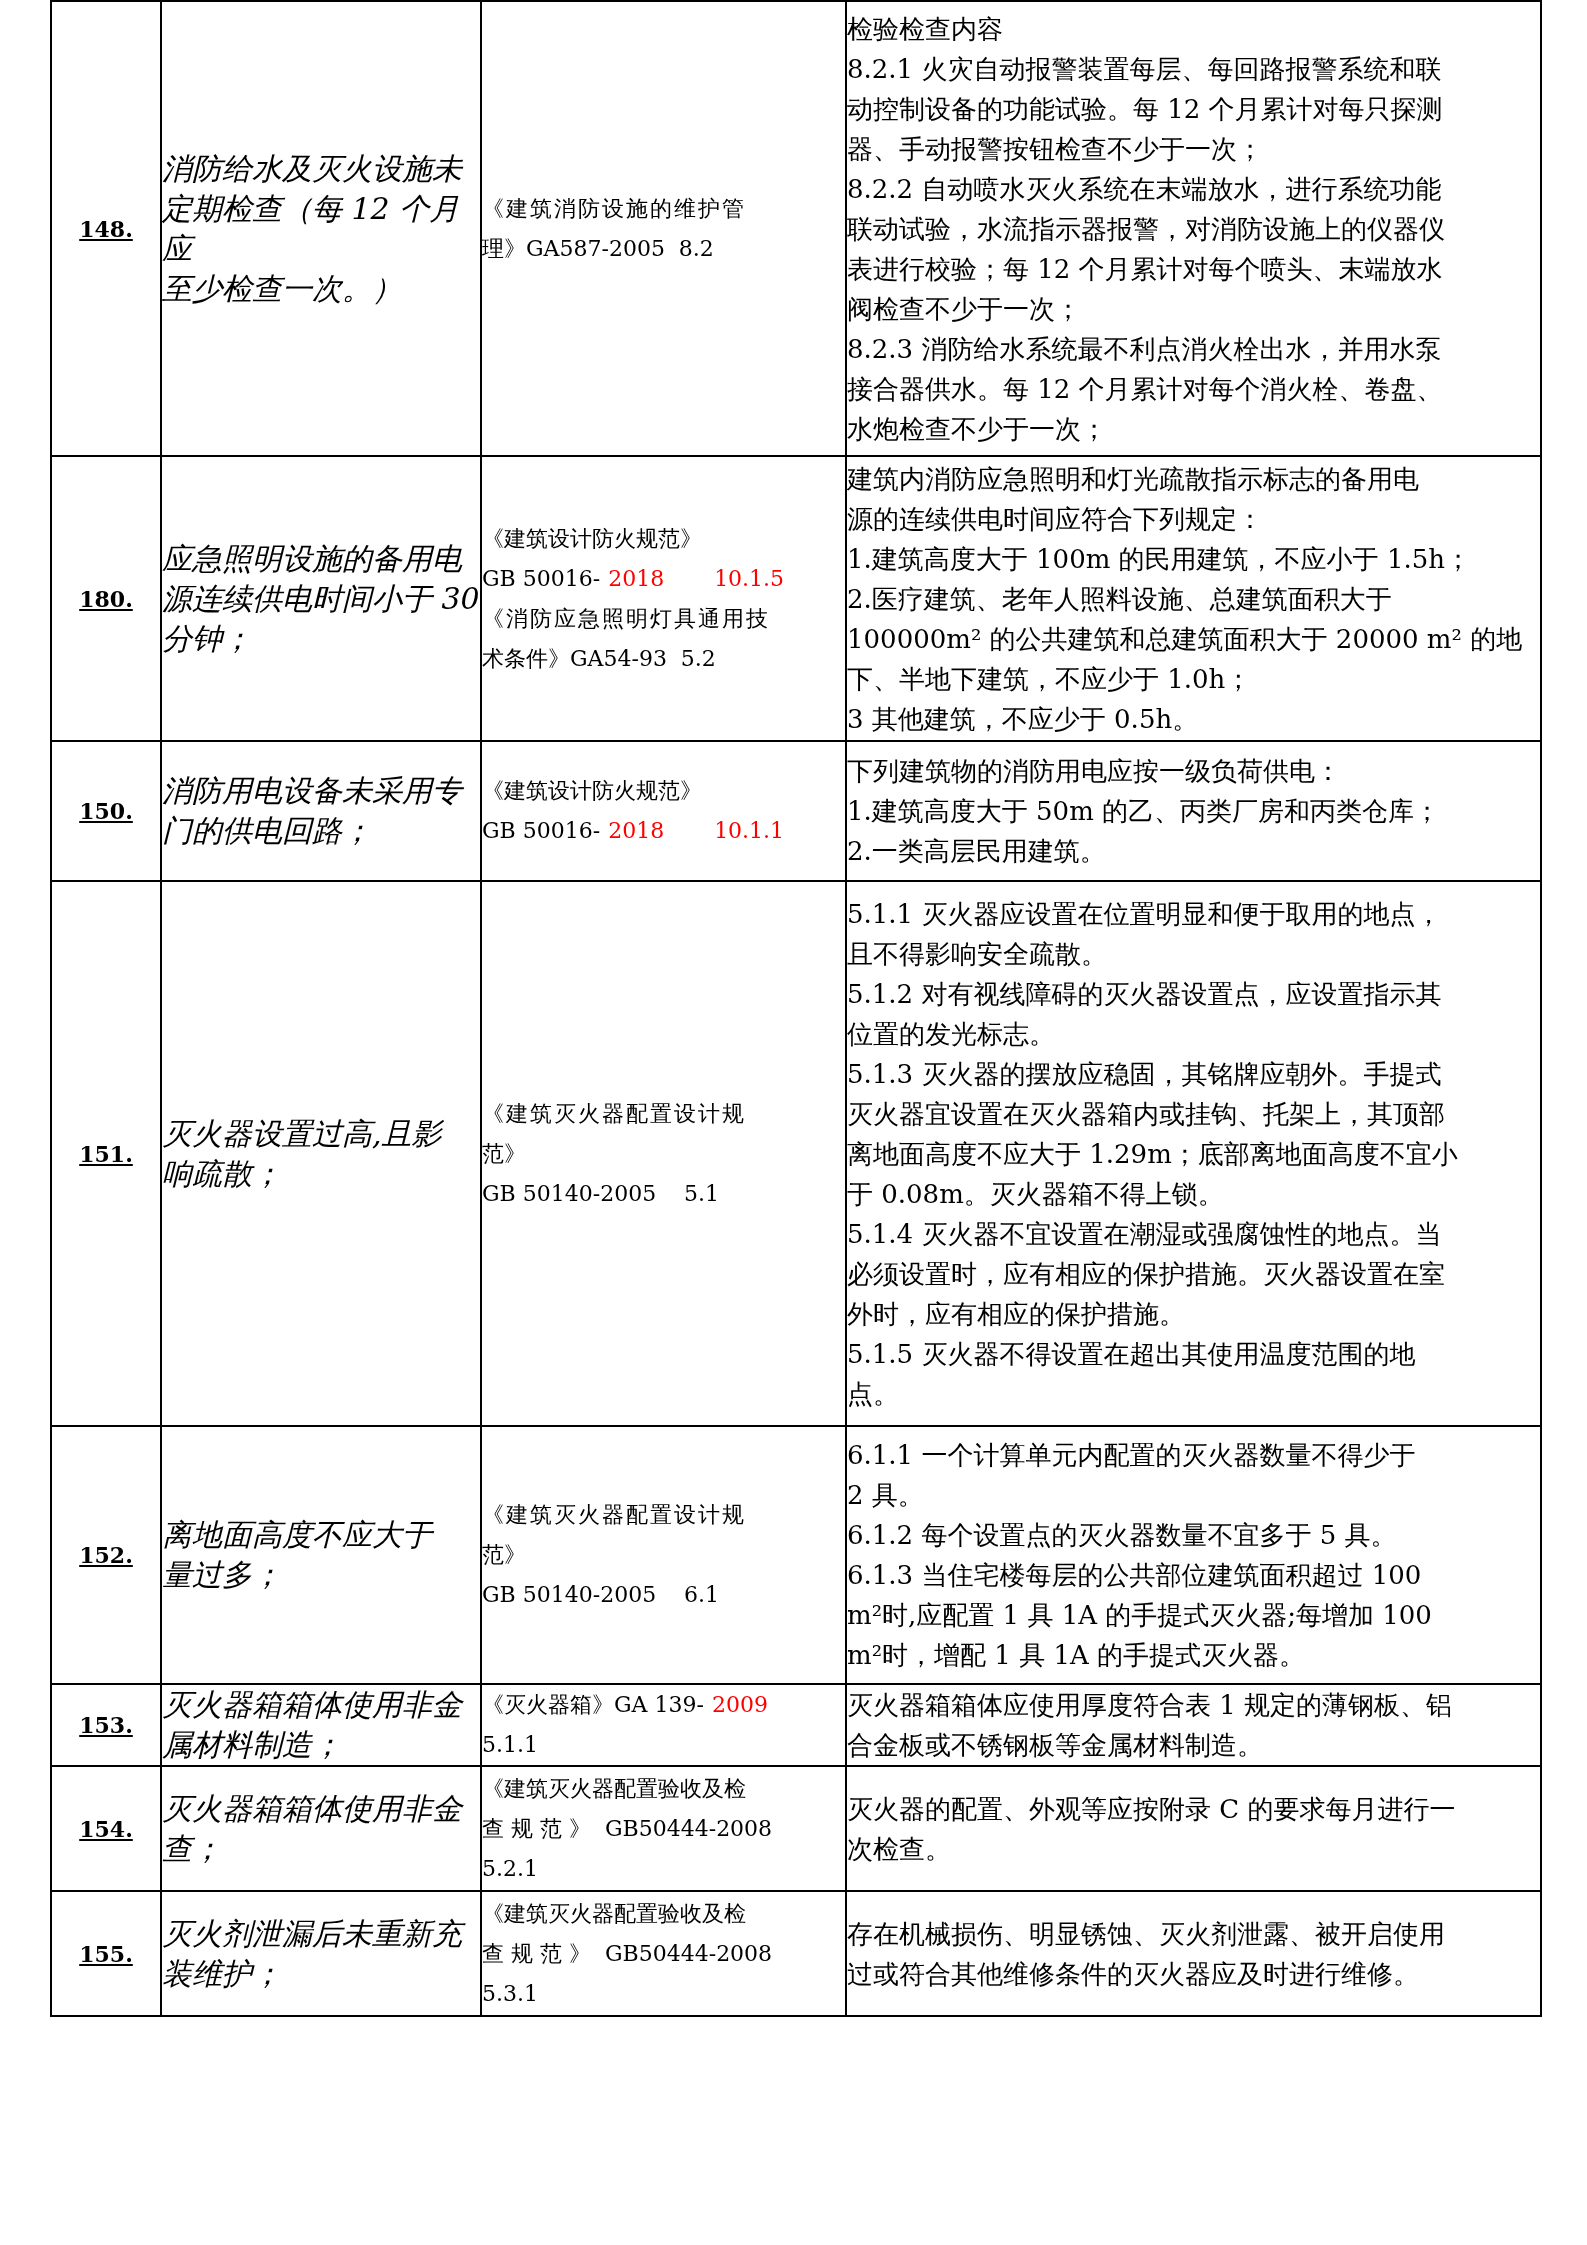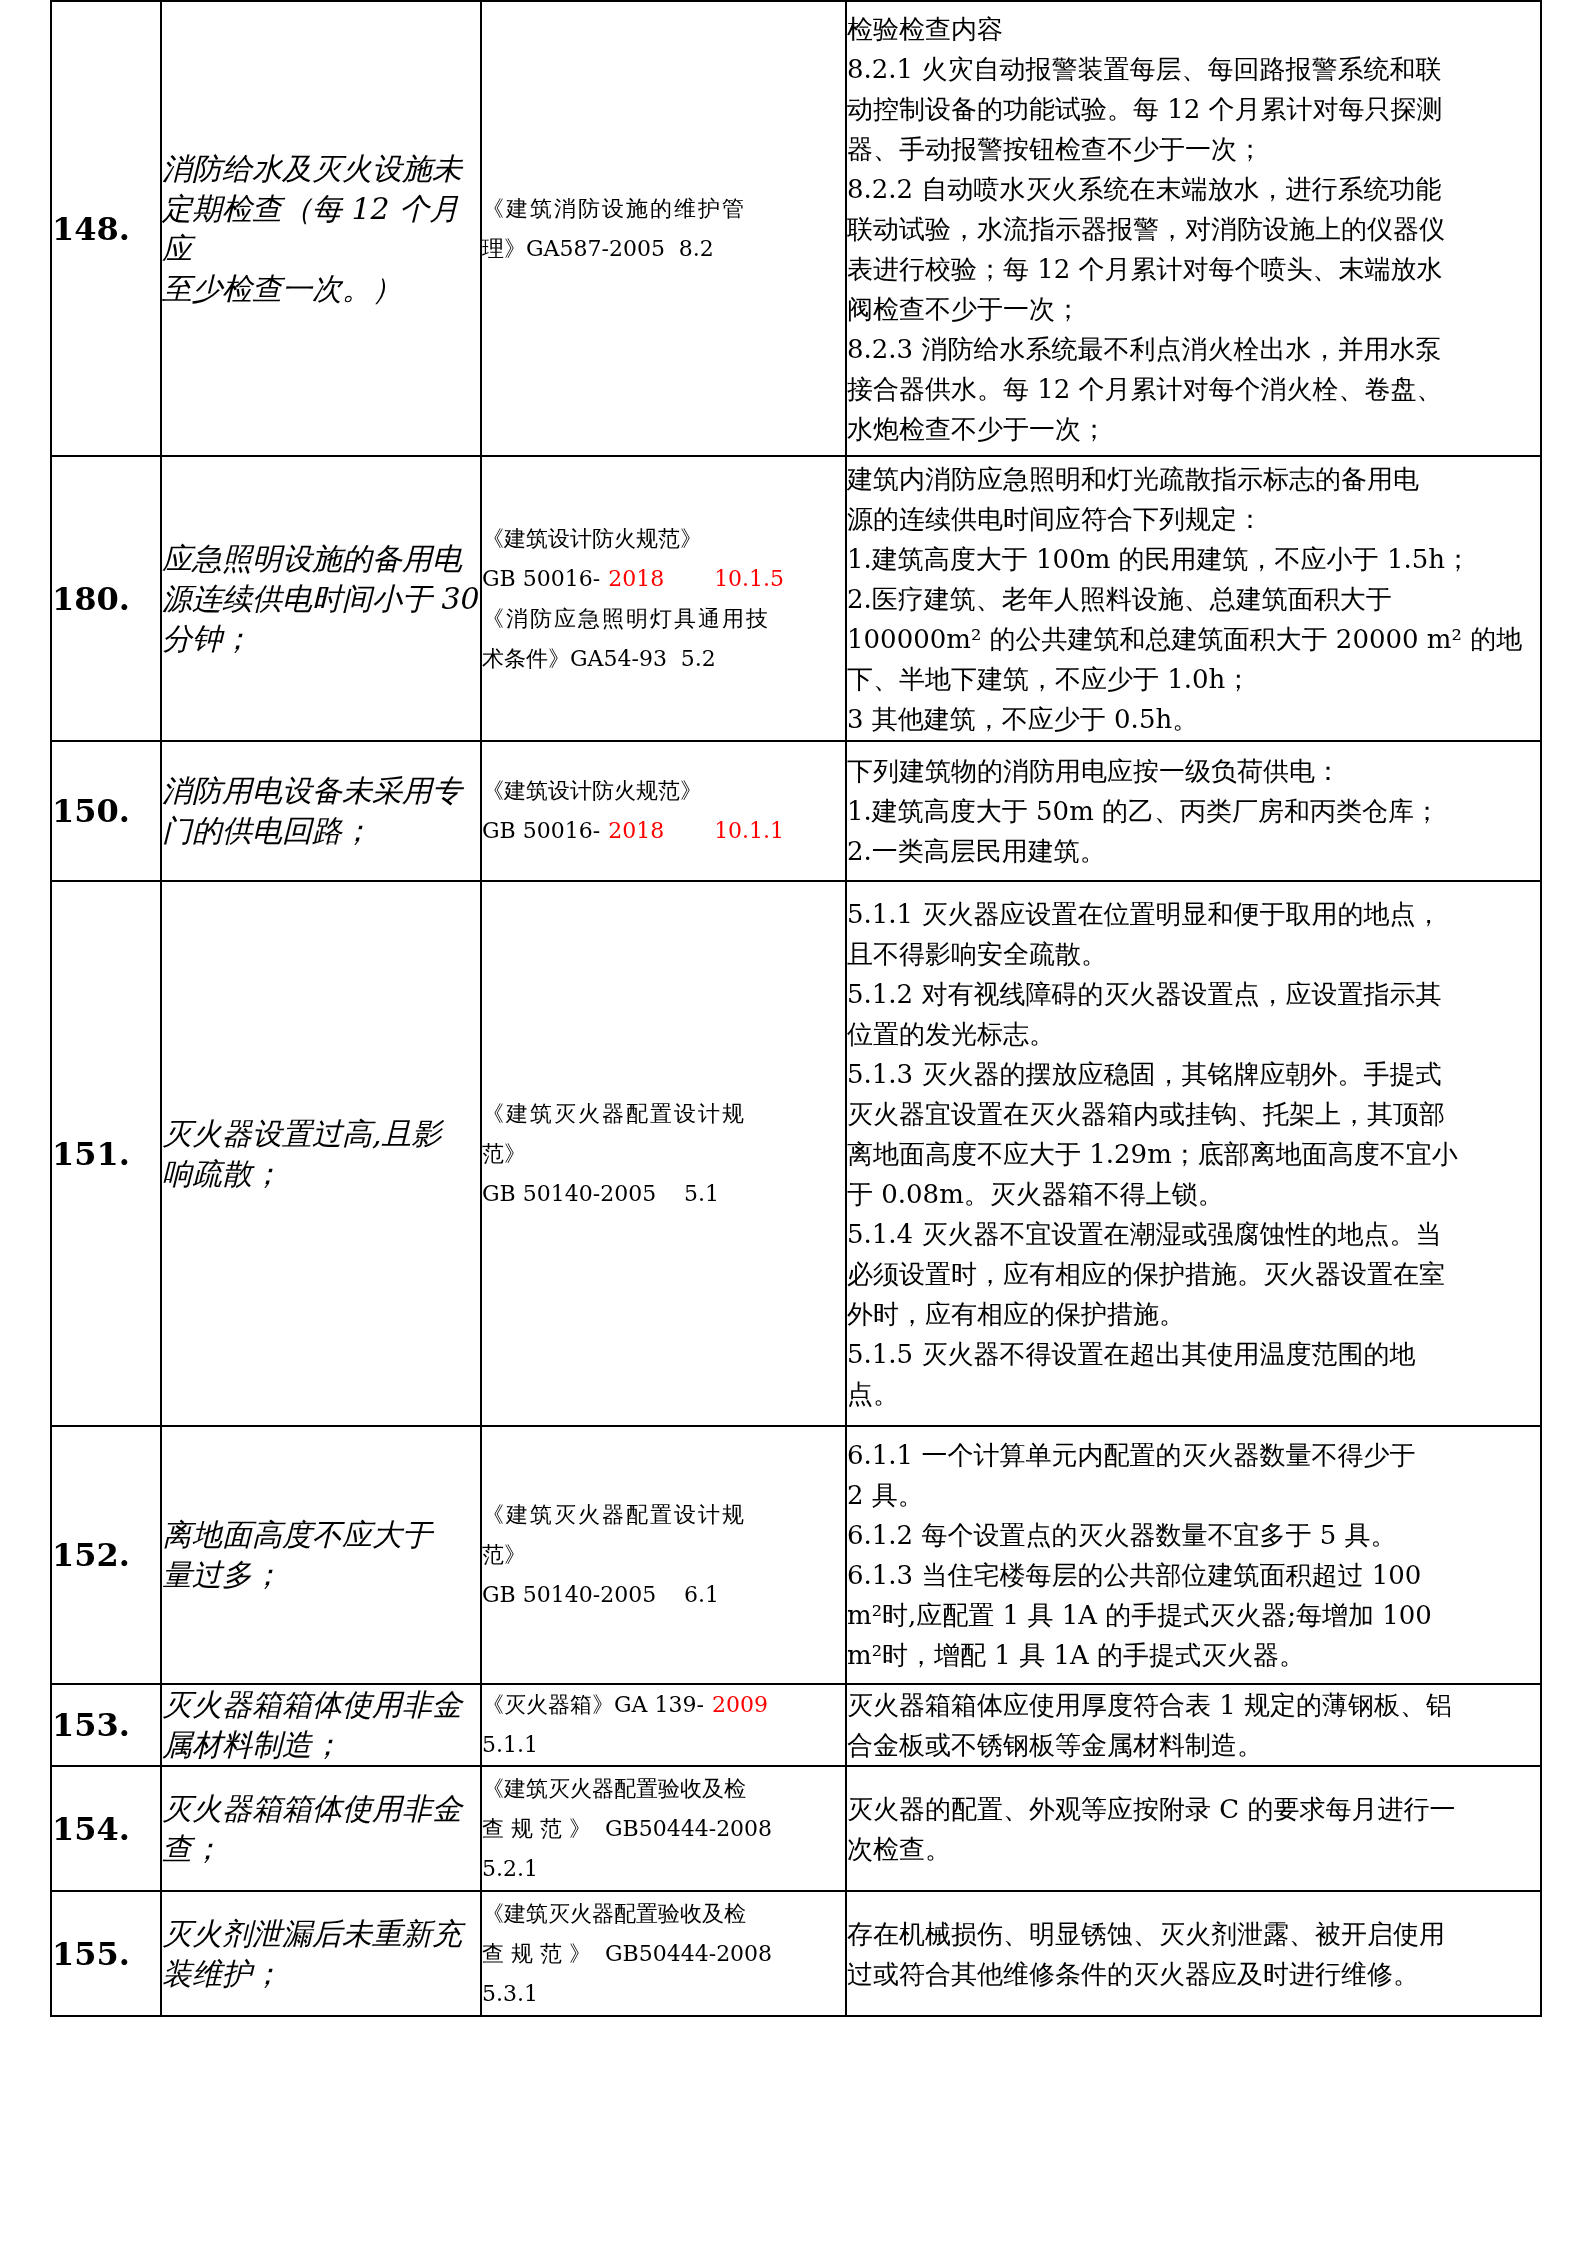--- a/index.html
+++ b/index.html
@@ -18,23 +18,24 @@
     margin-left:50px;
     margin-top:0;
   }
   table.vio td {
     border:2px solid var(--ink);
     vertical-align:middle;
     overflow:hidden;
     padding:0;
   }
   td.c-no {
-    text-align:left;
+    text-align:center;
     font-weight:bold;
-    font-size:32px;
+    font-size:22px;
+    text-decoration:underline;
   }
   td.c-violation {
     font-size:30px; line-height:40px;
     padding:2px 12px 2px 18px;
     white-space:pre-wrap;
     font-style:italic;
   }
   td.c-basis {
     font-size:22px; line-height:40px;
     padding:2px 6px 2px 14px;

